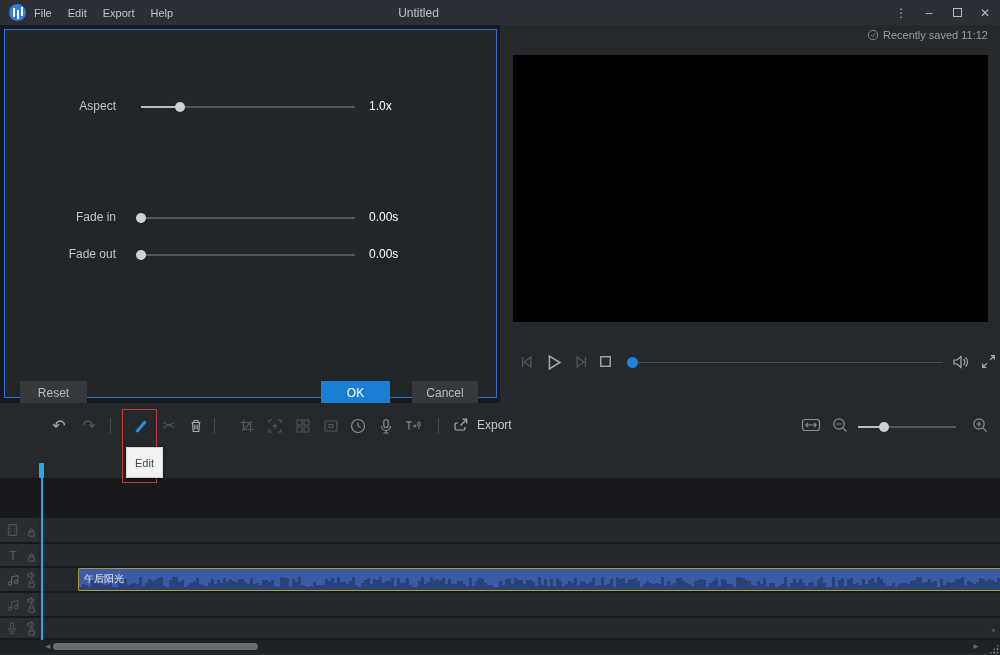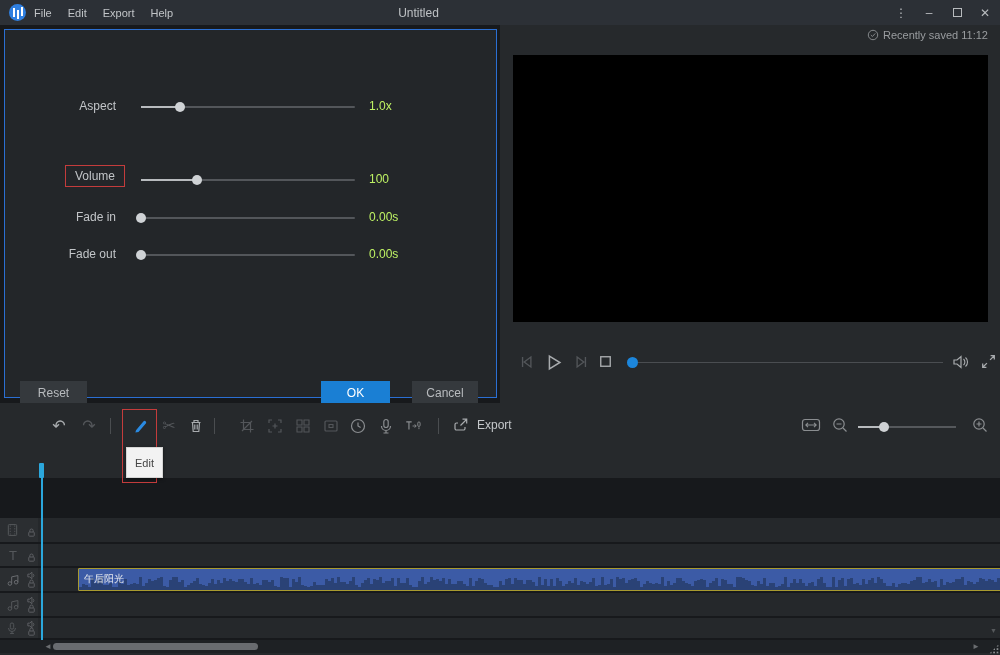--- a/index.html
+++ b/index.html
@@ -21,21 +21,21 @@
   #workspace { position:absolute; left:0; top:25px; width:1000px; height:378px; background:#17191c; }
 
   
   #edit-panel { position:absolute; left:4px; top:4px; width:493px; height:369px; background:#232629; border:1px solid #2b6fd3; }
   .slider-row { position:absolute; left:0; width:100%; height:22px; }
   .sl-label { position:absolute; right:380px; top:3px; font-size:12px; color:#c2c5c8; }
   .sl-label.boxed { border:1px solid #c43c3c; padding:3px 9px; top:-4px; right:371px; }
   .sl-track { position:absolute; left:136px; top:10px; width:214px; height:2px; background:#53565a; border-radius:1px; }
   .sl-fill { position:absolute; left:0; top:0; height:2px; background:#b8bbbe; }
   .sl-thumb { position:absolute; top:-4px; width:10px; height:10px; margin-left:-5px; border-radius:50%; background:#cfd2d5; }
-  .sl-value { position:absolute; left:364px; top:3px; font-size:12px; color:#bef264; }
+  .sl-value { position:absolute; left:364px; top:3px; font-size:12px; color:#ffffff; }
   .panel-btn { position:absolute; height:24px; border:none; font-size:12px; font-family:"Liberation Sans",sans-serif; background:#35393d; color:#b8bbbe; cursor:pointer; }
   #btn-reset { left:15px; top:351px; width:67px; }
   #btn-ok { left:316px; top:351px; width:69px; background:#1a7fd4; color:#fff; }
   #btn-cancel { left:407px; top:351px; width:66px; }
 
   
   #preview { position:absolute; left:500px; top:0; width:500px; height:378px; background:#26292c; }
   .saved-status { position:absolute; right:12px; top:4px; display:flex; align-items:center; gap:4px; font-size:11px; color:#9a9da0; }
   #video-area { position:absolute; left:13px; top:30px; width:475px; height:267px; background:#000; }
   .pb-controls { position:absolute; left:13px; top:327px; width:475px; height:22px; }
@@ -230,28 +230,20 @@
 
       <div class="slider-row" style="top:66px">
         <span class="sl-label">Aspect</span>
         <div class="sl-track">
             <div class="sl-fill" style="width: 18%;"></div>
             <div class="sl-thumb" style="left: 18%;"></div>
           </div>
         <span class="sl-value">1.0x</span>
       </div>
 
-      <div class="slider-row" style="top:139px">
-        <span class="sl-label boxed">Volume</span>
-        <div class="sl-track">
-            <div class="sl-fill" style="width: 26%;"></div>
-            <div class="sl-thumb" style="left: 26%;"></div>
-          </div>
-        <span class="sl-value">100</span>
-      </div>
 
       <div class="slider-row" style="top:177px">
         <span class="sl-label">Fade in</span>
         <div class="sl-track">
             <div class="sl-fill" style="width: 0%;"></div>
             <div class="sl-thumb" style="left: 0%;"></div>
           </div>
         <span class="sl-value">0.00s</span>
       </div>
 

